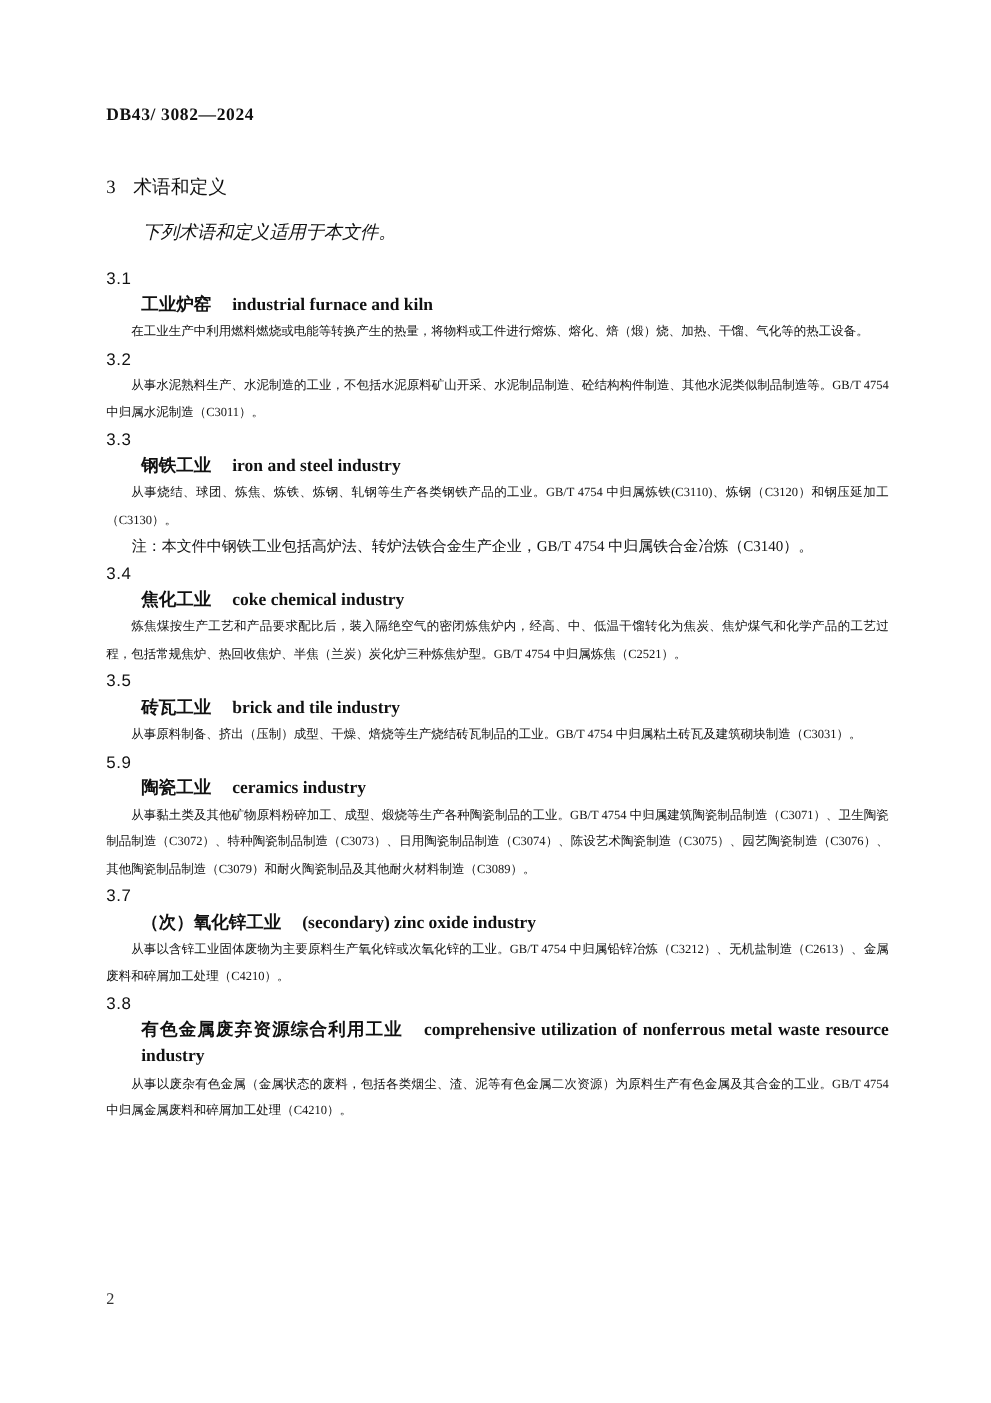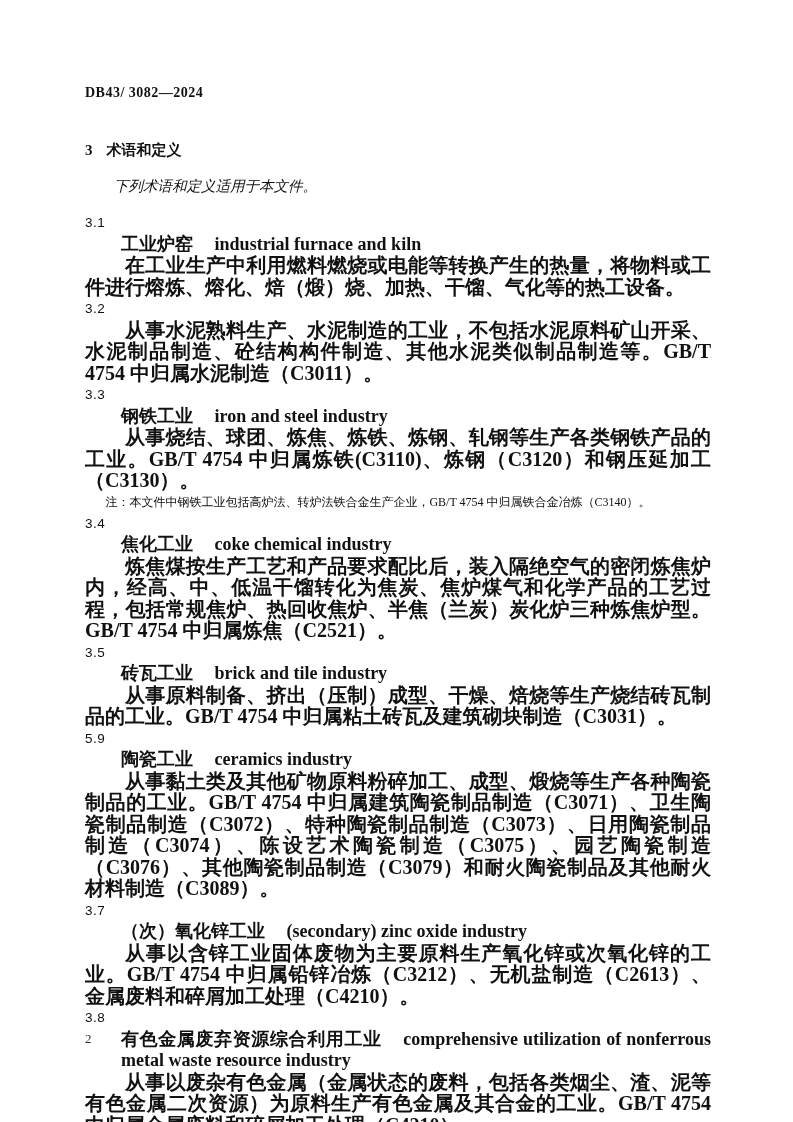--- a/index.html
+++ b/index.html
@@ -14,51 +14,50 @@
     position:absolute;top:0;left:0;width:793px;height:1018px;
     box-sizing:border-box;
     padding:84px 82px 0 85px;
   }
   .doc-header{
     font-size:14px;font-weight:bold;line-height:18px;
     letter-spacing:.5px;
   }
   .section-heading{
     margin-top:38px;
-    font-size:15px;font-weight:bold;line-height:20px;
+    font-size:15px;font-weight:normal;line-height:20px;
   }
   .section-heading .sec-num{margin-right:14px;}
   .intro{
     margin-top:16px;
     font-size:14.5px;line-height:21.5px;
     text-indent:2em;
     font-style:italic;
   }
   .terms{margin-top:2px;}
   .term{margin:0;}
   .tnum{
     font-size:13.5px;line-height:21.5px;
     font-family:"Liberation Sans","DejaVu Sans",sans-serif;
     letter-spacing:.5px;
   }
   .thead{
-    font-size:18px;line-height:21.5px;font-weight:bold;
+    font-size:14px;line-height:21.5px;font-weight:bold;
     padding-left:2em;
     text-align:justify;
   }
   .thead .en{
     margin-left:1.2em;
     font-family:"Liberation Serif","DejaVu Serif",serif;
   }
   .tdef{
     margin:0;
-    font-size:20px;line-height:21.5px;
+    font-size:10px;line-height:21.5px;
     text-align:justify;
     text-indent:2em;
-    font-weight:bold;
   }
   .tnote{
     font-size:12px;line-height:21px;
     text-indent:1.7em;
     text-align:justify;
   }
   .page-number{
     position:absolute;
     left:85px;top:1031px;
     font-size:13px;color:#333;

